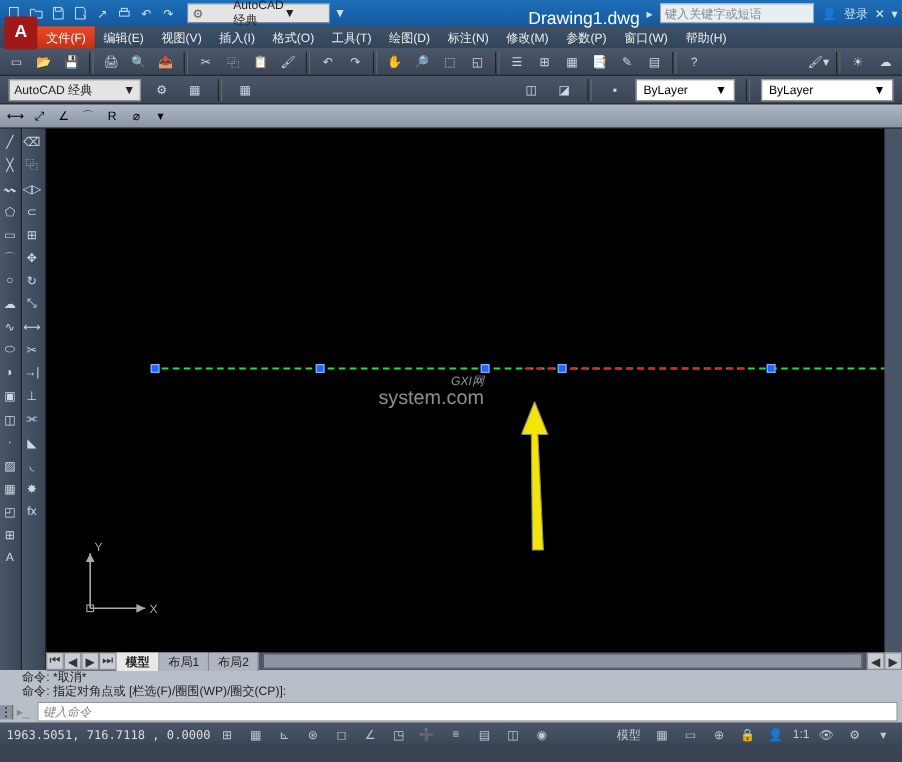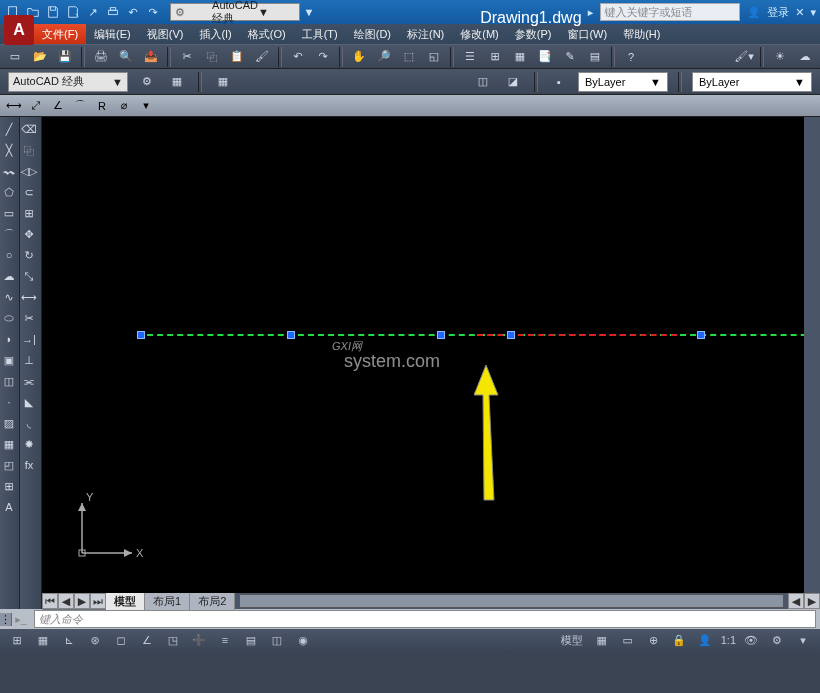--- a/index.html
+++ b/index.html
@@ -39,21 +39,21 @@
 
 
 .main { display: flex; height: 492px; }
 .left-tools { width: 20px; background: linear-gradient(90deg, #4a5568, #3a4556); display: flex; flex-direction: column; padding-top: 2px; border-right: 1px solid #222; }
 .left-tools2 { width: 22px; background: linear-gradient(90deg, #4a5568, #3a4556); display: flex; flex-direction: column; padding-top: 2px; border-right: 1px solid #222; }
 .lt-btn { width: 18px; height: 20px; display: flex; align-items: center; justify-content: center; color: #d0d8e4; cursor: pointer; margin-bottom: 1px; }
 .canvas-wrap { flex: 1; display: flex; flex-direction: column; }
 .canvas { flex: 1; background: #000; position: relative; overflow: hidden; }
 .scrollbar-h { height: 16px; background: #4a5568; display: flex; align-items: center; }
 .scrollbar-v { width: 16px; background: #4a5568; }
-.canvas-row { flex: 1; display: flex; }
+.canvas-row { flex: 1; display: flex; text-align: right; }
 
 
 .ucs { position: absolute; left: 30px; bottom: 30px; }
 .ucs-axis { stroke: #aaa; stroke-width: 1.5; fill: none; }
 .ucs-label { fill: #aaa; font-size: 11px; }
 
 
 .sel-line { position: absolute; top: 214px; left: 95px; width: 720px; height: 8px; }
 .dashed-line { position: absolute; top: 3px; left: 0; right: 0; height: 1px; border-top: 2px dashed #22dd44; }
 .dashed-line.red { position: absolute; top: 3px; left: 340px; width: 200px; border-top: 2px dashed #dd2222; }
@@ -318,30 +318,35 @@
         <div class="layout-tab">布局2</div>
       </div>
       <div style="flex:1;background:#8a94a2;height:14px;margin:0 4px;border:1px solid #555"></div>
       <div class="tab-nav">◀</div>
       <div class="tab-nav">▶</div>
     </div>
   </div>
 </div>
 
 <div class="cmd-area">
+  <div class="cmd-history">
+    <div>命令: *取消*</div>
+    <div>命令: 指定对角点或 [栏选(F)/圈围(WP)/圈交(CP)]:</div>
+  </div>
   <div style="display:flex;align-items:center">
     <div class="cmd-handle">⋮</div>
     <div class="cmd-icon">▸_</div>
     <div class="cmd-input-row" style="flex:1">
       <div class="cmd-input">键入命令</div>
     </div>
   </div>
 </div>
 
 <div class="statusbar">
+  <div class="coords">1963.5051, 716.7118 , 0.0000</div>
   <div class="sb-btn">⊞</div>
   <div class="sb-btn">▦</div>
   <div class="sb-btn">⊾</div>
   <div class="sb-btn">⊛</div>
   <div class="sb-btn">◻</div>
   <div class="sb-btn">∠</div>
   <div class="sb-btn">◳</div>
   <div class="sb-btn">➕</div>
   <div class="sb-btn">≡</div>
   <div class="sb-btn">▤</div>

